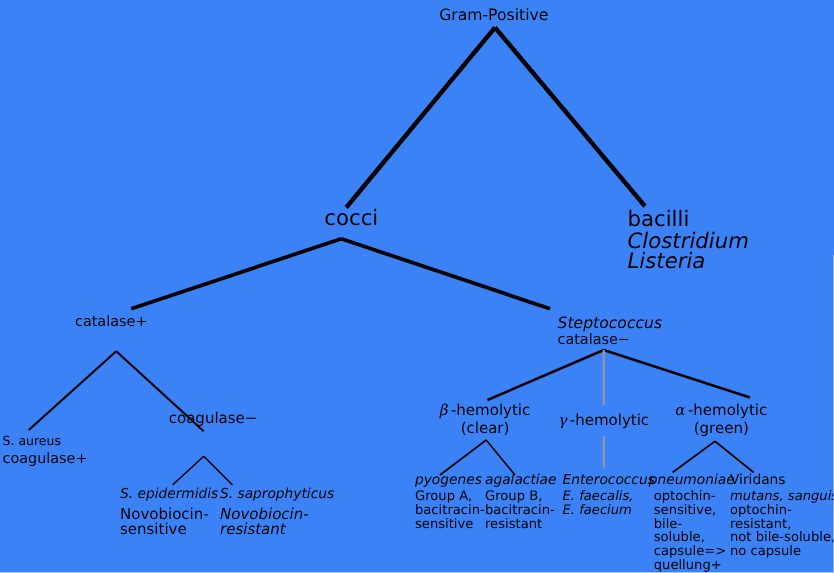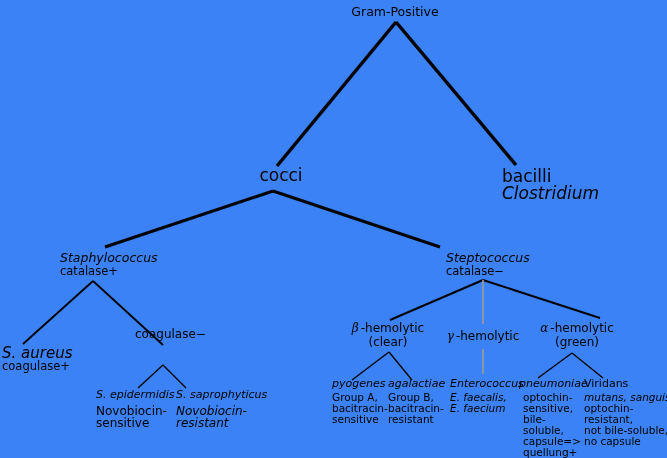--- a/index.html
+++ b/index.html
@@ -11,21 +11,21 @@
   .node { position:absolute; white-space:nowrap; }
   .center { transform:translateX(-50%); text-align:center; }
   .italic { font-style:italic; }
   .root-label { font-size:12.5px; }
   .branch-label { font-size:17px; line-height:16.5px; }
   .genus-name { font-size:12.5px; font-style:italic; line-height:14px; }
   .test-label { font-size:11.5px; line-height:13px; }
   .hemo { font-size:12px; line-height:13.5px; }
   .greek { font-family:"DejaVu Serif", serif; font-style:italic; margin-right:2px; }
   .leaf-name { font-size:11px; font-style:italic; line-height:13px; }
-  .leaf-name-lg { font-size:15px; font-style:italic; line-height:13px; }
+  .leaf-name-lg { font-size:10px; line-height:13px; }
   .traits { font-size:10.5px; line-height:11px; margin-top:2px; }
   .traits-wide { font-size:12px; line-height:11.5px; margin-top:5px; }
 </style>
 </head>
 <body>
 
 <div class="canvas">
 
   <svg class="edges" width="667" height="458">
     <line x1="396" y1="22" x2="277" y2="166" stroke-width="3.5" stroke="#000000"></line>
@@ -46,24 +46,24 @@
     <line x1="572" y1="353" x2="603" y2="378" stroke-width="1.3" stroke="#000000"></line>
   </svg>
 
   <div class="node center root-label" style="left:395px; top:4px;">Gram-Positive</div>
 
   <div class="node center branch-label" style="left:281px; top:167px;">cocci</div>
 
   <div class="node" style="left:502px; top:168px;">
     <div class="branch-label">bacilli</div>
     <div class="branch-label italic">Clostridium</div>
+    <div class="branch-label italic">Listeria</div>
   </div>
 
   <div class="node" style="left:60px; top:251px;">
-    <div class="genus-name">Staphylococcus</div>
     <div class="test-label">catalase+</div>
   </div>
 
   <div class="node" style="left:446px; top:251px;">
     <div class="genus-name">Steptococcus</div>
     <div class="test-label">catalase−</div>
   </div>
 
   <div class="node" style="left:2px; top:347px;">
     <div class="leaf-name-lg">S. aureus</div>

